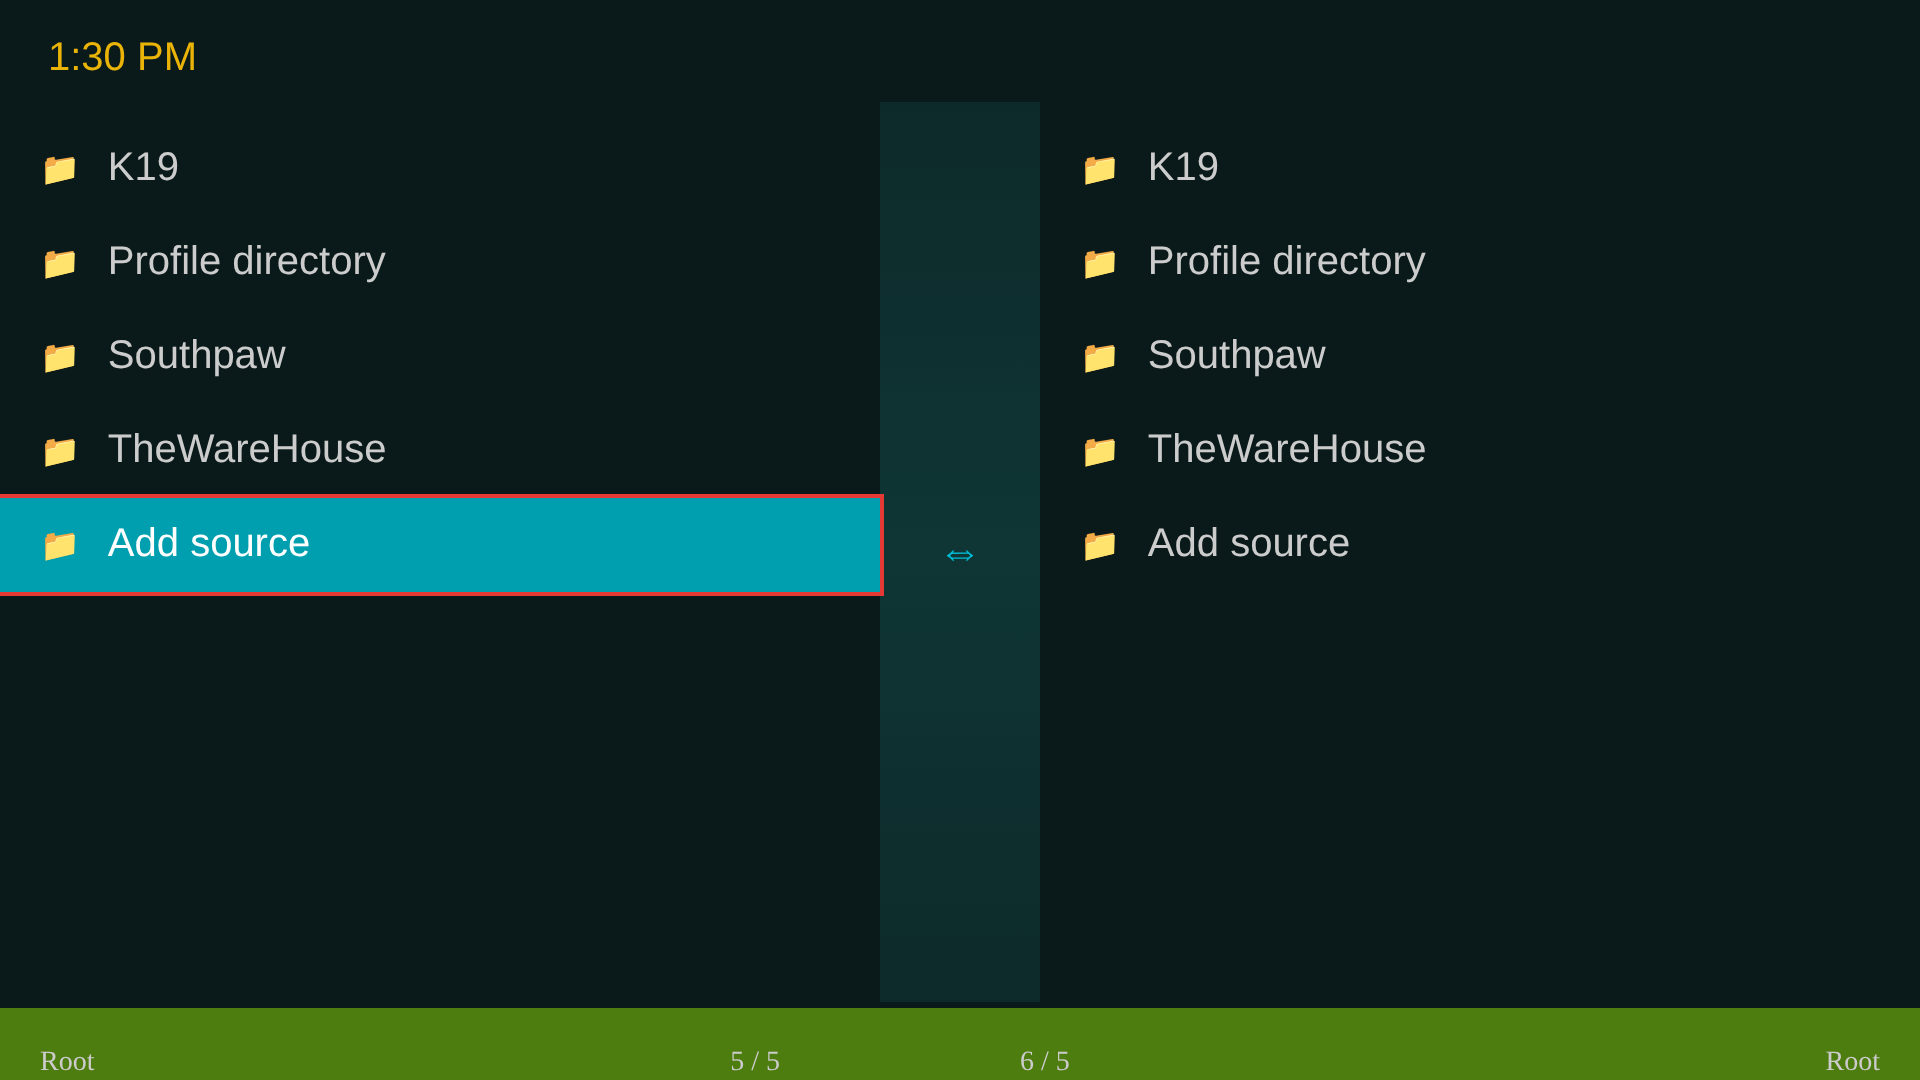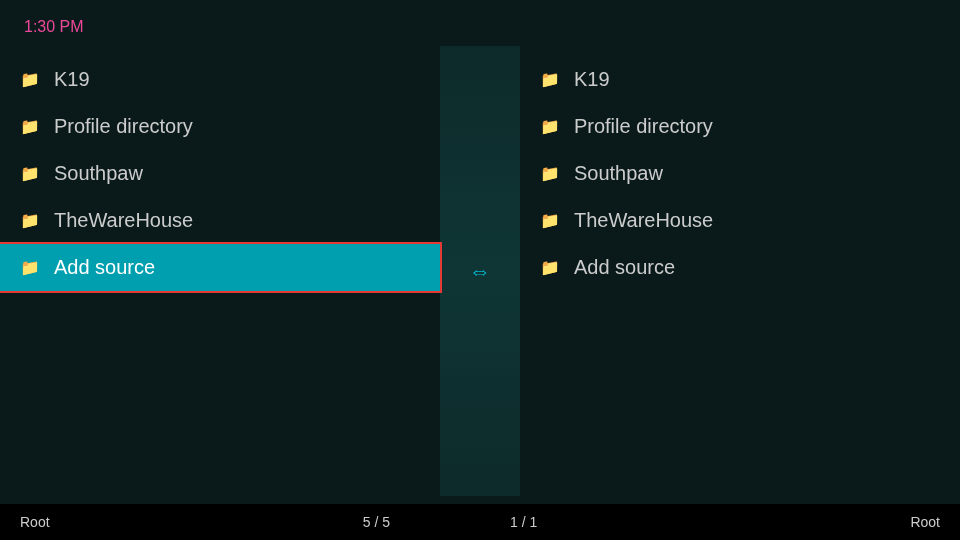--- a/index.html
+++ b/index.html
@@ -25,23 +25,23 @@
       padding: 18px 24px 10px 24px;
     }
 
     .app-title {
       font-size: 22px;
       font-weight: 400;
       color: #ffffff;
     }
 
     .clock {
-      font-size: 16px;
+      font-size: 20px;
       font-weight: 300;
-      color: #ec4899;
+      color: #eab308;
     }
 
     .main-content {
       display: flex;
       height: calc(100% - 90px);
       position: relative;
     }
 
     .panel {
       flex: 1;
@@ -101,23 +101,24 @@
     .item-label {
       font-size: 20px;
     }
 
     .bottom-bar {
       position: absolute;
       bottom: 0;
       left: 0;
       right: 0;
       height: 36px;
-      background-color: #000000;
-      display: flex;
-      align-items: center;
+      background-color: #4d7c0f;
+      display: flex;
+      align-items: flex-end;
+      font-family: Liberation Serif, serif;
     }
 
     .bottom-left {
       width: 410px;
       display: flex;
       justify-content: space-between;
       align-items: center;
       padding: 0 20px;
     }
 
@@ -205,16 +206,16 @@
 
 </div>
 
 <div class="bottom-bar">
   <div class="bottom-left">
     <span class="bottom-label">Root</span>
     <span class="bottom-counter">5 / 5</span>
   </div>
   <div class="bottom-center"></div>
   <div class="bottom-right">
-    <span class="bottom-counter">1 / 1</span>
+    <span class="bottom-counter">6 / 5</span>
     <span class="bottom-label">Root</span>
   </div>
 </div>
 
 </body></html>

